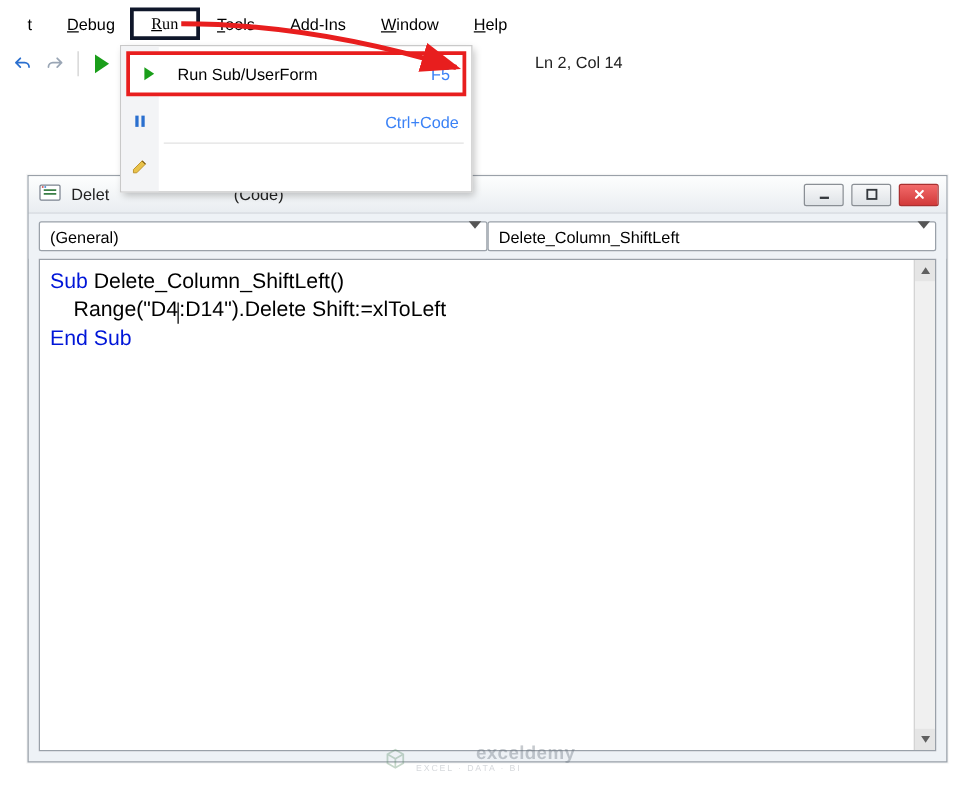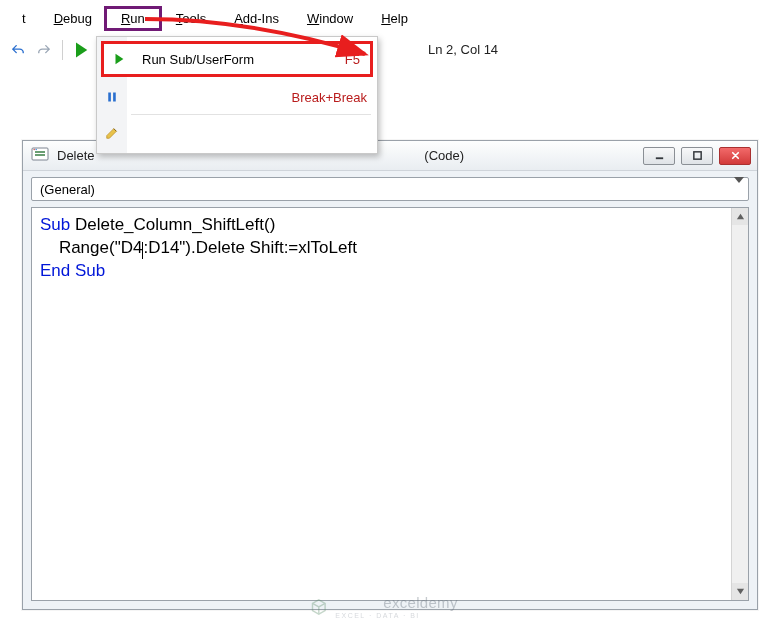--- a/index.html
+++ b/index.html
@@ -19,23 +19,24 @@
     padding: 6px 8px 4px 8px;
     gap: 0;
     background: #fff;
   }
   .menubar .menu-item {
     padding: 2px 14px;
     cursor: default;
   }
   .menubar .menu-item u { text-decoration: underline; }
   .menu-run-highlight {
-    border: 3px solid #701a75;
+    border: 3px solid #0f172a;
     padding: 0 12px;
     margin-left: -2px;
+    font-family: Liberation Serif, serif;
   }
   .toolbar {
     display: flex;
     align-items: center;
     padding: 4px 8px 10px 8px;
     gap: 6px;
     background: #fff;
   }
   .tb-btn {
     width: 20px; height: 20px;
@@ -78,21 +79,21 @@
   }
   .run-row.has-sep::after{
     content:""; position:absolute; left:34px; right:6px; bottom:0;
     height:1px; background:#e2e2e2;
   }
   .run-row .icon-slot{
     position:absolute; left:6px; top:50%; transform:translateY(-50%);
     width:18px; height:18px; display:flex; align-items:center; justify-content:center;
   }
   .run-row .label { flex:1; }
-  .run-row .shortcut { color:#b91c1c; margin-left:auto; padding-left:20px;}
+  .run-row .shortcut { color:#3b82f6; margin-left:auto; padding-left:20px;}
   .run-row.highlight {
     border:3px solid #e81e1e;
     margin:2px 4px;
     height:36px;
     background:#fff;
   }
   
   .red-arrow {
     position:absolute; left:140px; top:14px; z-index:20;
     pointer-events:none;
@@ -167,21 +168,21 @@
   
   .watermark{
     position:absolute; left:50%; bottom:20px; transform:translateX(-50%);
     display:flex; align-items:center; gap:8px; opacity:.35;
     z-index: 30;
   }
   .watermark .wm-logo{
     width:18px; height:18px;
   }
   .watermark .wm-text{ display:flex; flex-direction:column; line-height:1; }
-  .watermark .wm-main{ font-size:15px; font-weight:400; color:#5d6975; letter-spacing:.3px;margin-left:48px;}
+  .watermark .wm-main{ font-size:15px; font-weight:700; color:#5d6975; letter-spacing:.3px;margin-left:48px;}
   .watermark .wm-sub{ font-size:7px; color:#8a919c; letter-spacing:1.5px; margin-top:2px;}
   .tri-down{ width:0;height:0;border-left:5px solid transparent;border-right:5px solid transparent;border-top:6px solid #555; }
 </style>
 </head>
 <body>
 
 <div class="menubar">
   <span class="menu-item">t</span>
   <span class="menu-item"><u>D</u>ebug</span>
   <span class="menu-item menu-run-highlight"><u>R</u>un</span>
@@ -234,21 +235,21 @@
     <span class="shortcut">F5</span>
   </div>
 
   <div class="run-row has-sep">
     <span class="icon-slot">
       <svg viewBox="0 0 16 16" width="12" height="12">
           <rect x="3" y="2" width="3.5" height="12" fill="#2a6fcf"></rect>
           <rect x="9.5" y="2" width="3.5" height="12" fill="#2a6fcf"></rect>
         </svg>
     </span>
-    <span class="shortcut">Break+Break</span>
+    <span class="shortcut">Ctrl+Code</span>
   </div>
 
 
   <div class="run-row">
     <span class="icon-slot">
       <svg viewBox="0 0 16 16" width="14" height="14">
           <path d="M2 14 L5 14 L13 6 L10 3 L2 11 Z" fill="#e8c24a" stroke="#b88a1f" stroke-width="0.8"></path>
           <path d="M10 3 L13 6" stroke="#7a5a14" stroke-width="1"></path>
         </svg>
     </span>
@@ -259,21 +260,21 @@
   <div class="cw-title">
     <span>
       <svg width="18" height="18" viewBox="0 0 18 18">
           <rect x="1" y="3" width="16" height="12" rx="1" fill="#fff" stroke="#7c8490"></rect>
           <path d="M4 7h10M4 10h10" stroke="#3a7f46" stroke-width="1.4"></path>
           <circle cx="3.2" cy="4.5" r="0.8" fill="#d25b5b"></circle>
           <circle cx="5.2" cy="4.5" r="0.8" fill="#4a90d9"></circle>
         </svg>
     </span>
     <span class="title-text">
-      <span>Delete</span><span style="opacity:0"> hidden by menu </span><span style="margin-left:230px;">(Code)</span>
+      <span>Delet</span><span style="opacity:0"> hidden by menu </span><span style="">(Code)</span>
     </span>
     <div class="win-btns">
       <div class="win-btn">
         <svg viewBox="0 0 12 12">
             <rect x="2" y="8" width="8" height="2" fill="#34383d"></rect>
           </svg>
       </div>
       <div class="win-btn">
         <svg viewBox="0 0 12 12">
             <rect x="2" y="2" width="8" height="8" fill="none" stroke="#34383d" stroke-width="1.6"></rect>
@@ -283,20 +284,24 @@
         <svg viewBox="0 0 12 12">
             <path d="M3 3 L9 9 M9 3 L3 9" stroke="#fff" stroke-width="1.8" stroke-linecap="round"></path>
           </svg>
       </div>
     </div>
   </div>
 
   <div class="cw-dropdowns">
     <div class="cw-dd">
       <span>(General)</span>
+      <span class="arrow"><span class="tri-down"></span></span>
+    </div>
+    <div class="cw-dd">
+      <span>Delete_Column_ShiftLeft</span>
       <span class="arrow"><span class="tri-down"></span></span>
     </div>
   </div>
 
   <div class="code-area">
     <div class="code-content"><span class="kw">Sub</span><span> Delete_Column_ShiftLeft()</span>
 <span>    Range("D4</span><span class="caret"></span><span>:D14").Delete Shift:=xlToLeft</span>
 <span class="kw">End Sub</span></div>
     <div class="code-vscroll">
       <div class="arrow-up">

